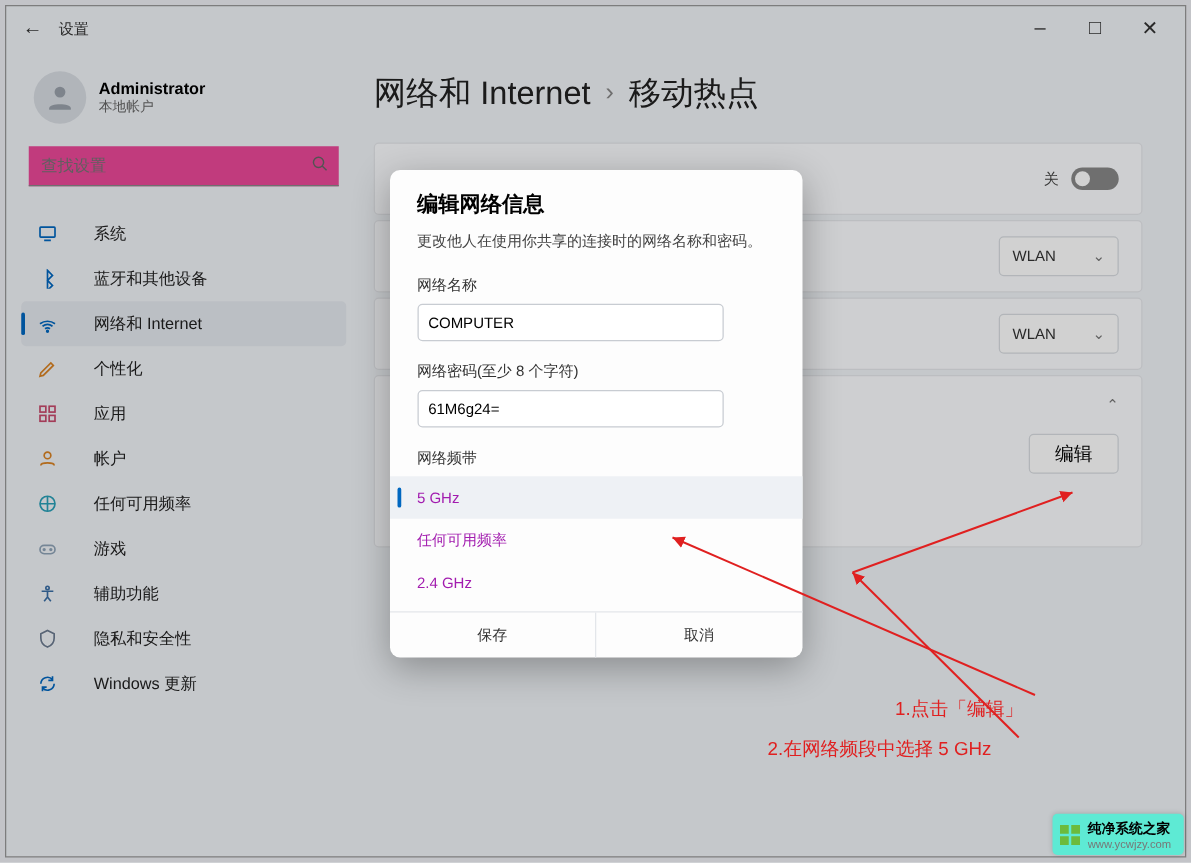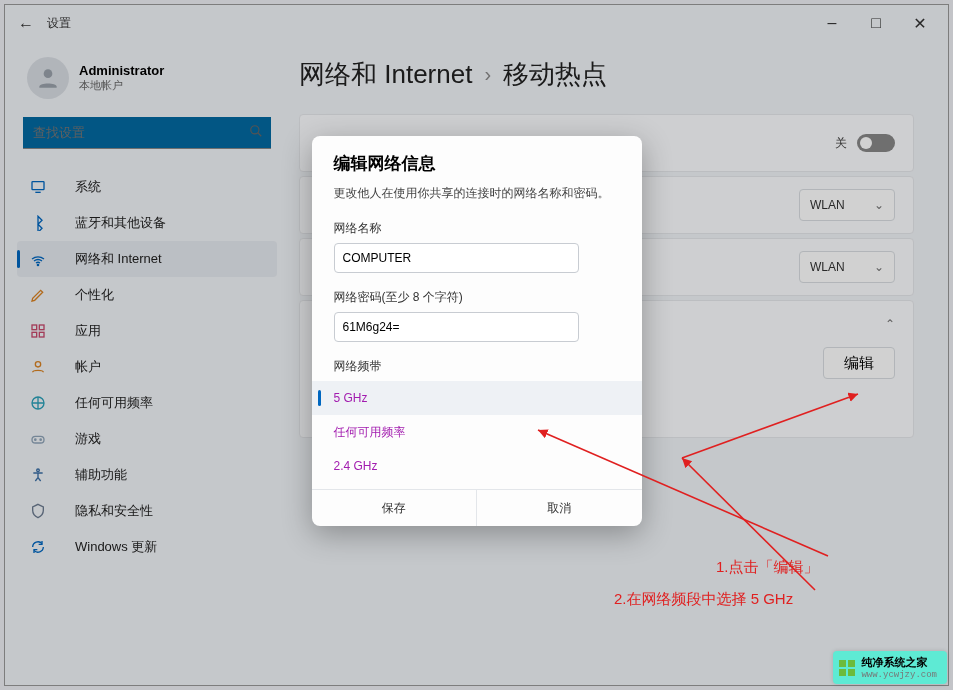--- a/index.html
+++ b/index.html
@@ -10,21 +10,21 @@
   .titlebar .title { font-size: 12px; color: #333; padding-left: 6px; }
   .titlebar .spacer { flex: 1; }
   .winbtn { width: 44px; height: 30px; display: flex; align-items: center; justify-content: center; color: #333; }
   .content { display: flex; height: calc(100% - 36px); }
   .sidebar { width: 280px; padding: 8px 8px 0 12px; }
   .user { display: flex; align-items: center; gap: 10px; padding: 8px 10px 18px 10px; }
   .avatar { width: 42px; height: 42px; border-radius: 50%; background: #d8dde3; display: flex; align-items: center; justify-content: center; color: #9aa2ab; }
   .user .name { font-size: 13px; font-weight: 600; }
   .user .sub { font-size: 11px; color: #666; }
   .search { position: relative; margin: 0 6px 20px 6px; }
-  .search input { width: 100%; height: 32px; border: none; border-bottom: 1px solid #888; background: #0369a1; padding: 0 30px 0 10px; font-size: 13px; outline: none; }
+  .search input { width: 100%; height: 32px; border: none; border-bottom: 1px solid #888; background: #ec4899; padding: 0 30px 0 10px; font-size: 13px; outline: none; }
   .search .sicon { position: absolute; right: 8px; top: 7px; color: #666; }
   .nav-item { display: flex; align-items: center; gap: 28px; height: 36px; padding: 0 12px; border-radius: 4px; font-size: 13px; color: #222; position: relative; }
   .nav-item.active { background: #e5e9ef; }
   .nav-item.active::before { content: ""; position: absolute; left: 0; top: 9px; bottom: 9px; width: 3px; background: #0067c0; border-radius: 2px; }
   .nav-icon { width: 18px; height: 18px; display: flex; align-items: center; justify-content: center; }
   .main { flex: 1; padding: 16px 34px 0 14px; }
   .bc { display: flex; align-items: center; gap: 12px; font-size: 26px; color: #222; margin-bottom: 22px; }
   .bc .sep { color: #888; font-size: 20px; }
   .card { background: #fcfdff; border: 1px solid #e6e8ec; border-radius: 4px; margin-bottom: 4px; padding: 0 18px; height: 58px; display: flex; align-items: center; justify-content: space-between; font-size: 13px; color: #222; }
   .toggle { width: 38px; height: 18px; border-radius: 10px; background: #888; position: relative; }
@@ -49,21 +49,21 @@
   .dialog-btns { display: flex; border-top: 1px solid #e3e6ea; margin: 6px -22px 0 -22px; }
   .dialog-btns button { flex: 1; height: 36px; border: none; background: transparent; font-size: 12px; color: #333; }
   .dialog-btns button:first-child { border-right: 1px solid #e3e6ea; }
 
   .anno { position: absolute; color: #e02020; font-size: 15px; pointer-events: none; }
   .arrows { position: absolute; inset: 0; pointer-events: none; }
 
   .watermark { position: absolute; right: 6px; bottom: 6px; background: #5eead4; border-radius: 4px; padding: 4px 10px 4px 6px; display: flex; align-items: center; gap: 6px; font-size: 11px; box-shadow: 0 0 4px rgba(0,0,0,.15); }
   .watermark .logo { width: 16px; height: 16px; display: grid; grid-template-columns: 1fr 1fr; grid-template-rows: 1fr 1fr; gap: 2px; }
   .watermark .logo span { background: #6cbb3c; }
-  .watermark .sub { font-size: 9px; color: #777; display: block; font-family: Liberation Mono, monospace; }
+  .watermark .sub { font-size: 9px; color: #777; display: block; }
 </style>
 </head>
 <body>
 
 <div class="window">
   <div class="titlebar">
     <div class="back">←</div>
     <div class="title">设置</div>
     <div class="spacer"></div>
     <div class="winbtn">–</div>

